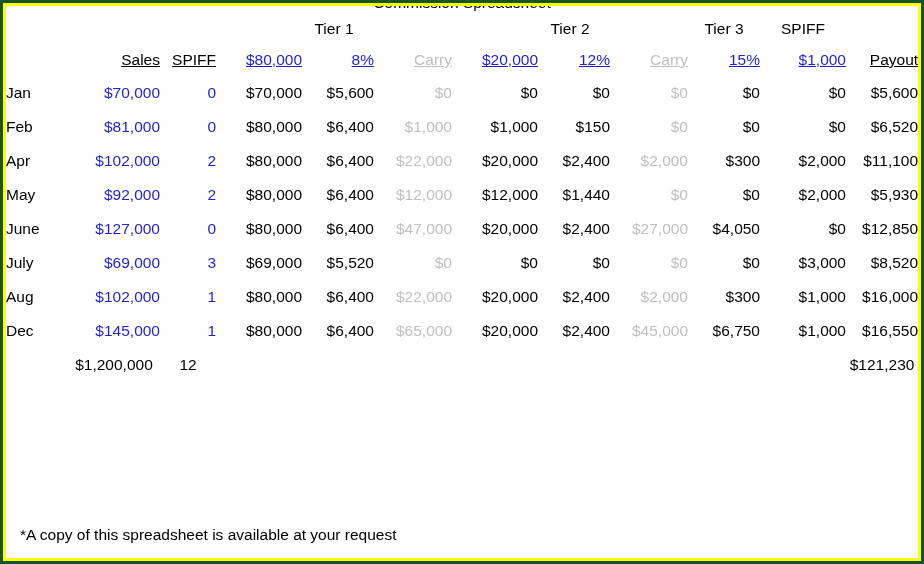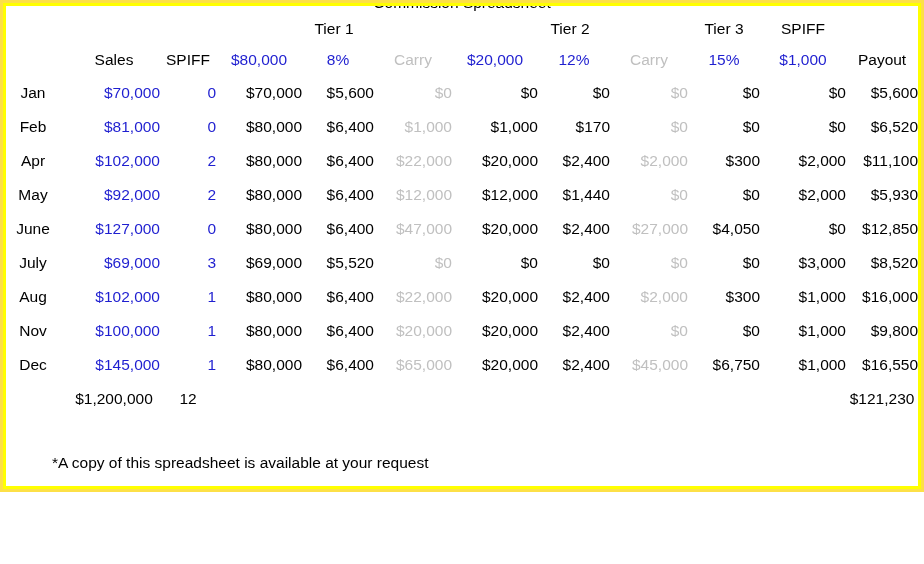--- a/index.html
+++ b/index.html
@@ -6,23 +6,23 @@
     margin: 0;
     padding: 0;
     background: #ffffff;
   }
   body {
     font-family: "Liberation Sans", sans-serif;
   }
   .frame {
     position: relative;
     width: 924px;
-    height: 492px;
+    height: 564px;
     box-sizing: border-box;
-    background: #fde047;
+    background: #14532d;
     padding: 3px;
     overflow: hidden;
   }
   .frame-inner {
     width: 100%;
     height: 100%;
     box-sizing: border-box;
     border: 3px solid #ffff00;
     background: #ffffff;
     overflow: hidden;
@@ -78,32 +78,32 @@
   }
   .head-row td {
     height: 32px;
     line-height: 32px;
     text-align: right;
     padding-right: 10px;
     vertical-align: middle;
     font-size: 15.5px;
   }
   .head-row td.hc {
-    text-align: center;
     padding-right: 0;
+    text-decoration: underline;
   }
   .data-row td {
     height: 34px;
     line-height: 34px;
     text-align: right;
     padding-right: 10px;
     vertical-align: middle;
   }
   .data-row td.month {
-    text-align: center;
+    text-align: left;
     padding-right: 8px;
   }
   .total-row td {
     height: 34px;
     line-height: 34px;
     text-align: center;
     padding-right: 10px;
     font-weight: bold;
     vertical-align: middle;
   }
@@ -111,21 +111,20 @@
   .gray { color: #c0c0c0; }
   .blk  { color: #000000; }
 
   .note {
     position: absolute;
     left: 14px;
     bottom: 14px;
     font-size: 15.5px;
     color: #000000;
     white-space: nowrap;
-    margin-left: 32px;
   }
 </style>
 </head>
 <body>
 
 <div class="frame">
   <div class="frame-inner">
 
     <div class="sheet">
       <table class="grid">
@@ -192,21 +191,21 @@
               <td class="blk">$5,600</td>
             </tr>
             <tr class="data-row">
               <td class="blk month">Feb</td>
               <td class="blue">$81,000</td>
               <td class="blue">0</td>
               <td class="blk">$80,000</td>
               <td class="blk">$6,400</td>
               <td class="gray">$1,000</td>
               <td class="blk">$1,000</td>
-              <td class="blk">$170</td>
+              <td class="blk">$150</td>
               <td class="gray">$0</td>
               <td class="blk">$0</td>
               <td class="blk">$0</td>
               <td class="blk">$6,520</td>
             </tr>
             <tr class="data-row">
               <td class="blk month">Apr</td>
               <td class="blue">$102,000</td>
               <td class="blue">2</td>
               <td class="blk">$80,000</td>
@@ -269,34 +268,20 @@
               <td class="blk">$6,400</td>
               <td class="gray">$22,000</td>
               <td class="blk">$20,000</td>
               <td class="blk">$2,400</td>
               <td class="gray">$2,000</td>
               <td class="blk">$300</td>
               <td class="blk">$1,000</td>
               <td class="blk">$16,000</td>
             </tr>
             <tr class="data-row">
-              <td class="blk month">Nov</td>
-              <td class="blue">$100,000</td>
-              <td class="blue">1</td>
-              <td class="blk">$80,000</td>
-              <td class="blk">$6,400</td>
-              <td class="gray">$20,000</td>
-              <td class="blk">$20,000</td>
-              <td class="blk">$2,400</td>
-              <td class="gray">$0</td>
-              <td class="blk">$0</td>
-              <td class="blk">$1,000</td>
-              <td class="blk">$9,800</td>
-            </tr>
-            <tr class="data-row">
               <td class="blk month">Dec</td>
               <td class="blue">$145,000</td>
               <td class="blue">1</td>
               <td class="blk">$80,000</td>
               <td class="blk">$6,400</td>
               <td class="gray">$65,000</td>
               <td class="blk">$20,000</td>
               <td class="blk">$2,400</td>
               <td class="gray">$45,000</td>
               <td class="blk">$6,750</td>

